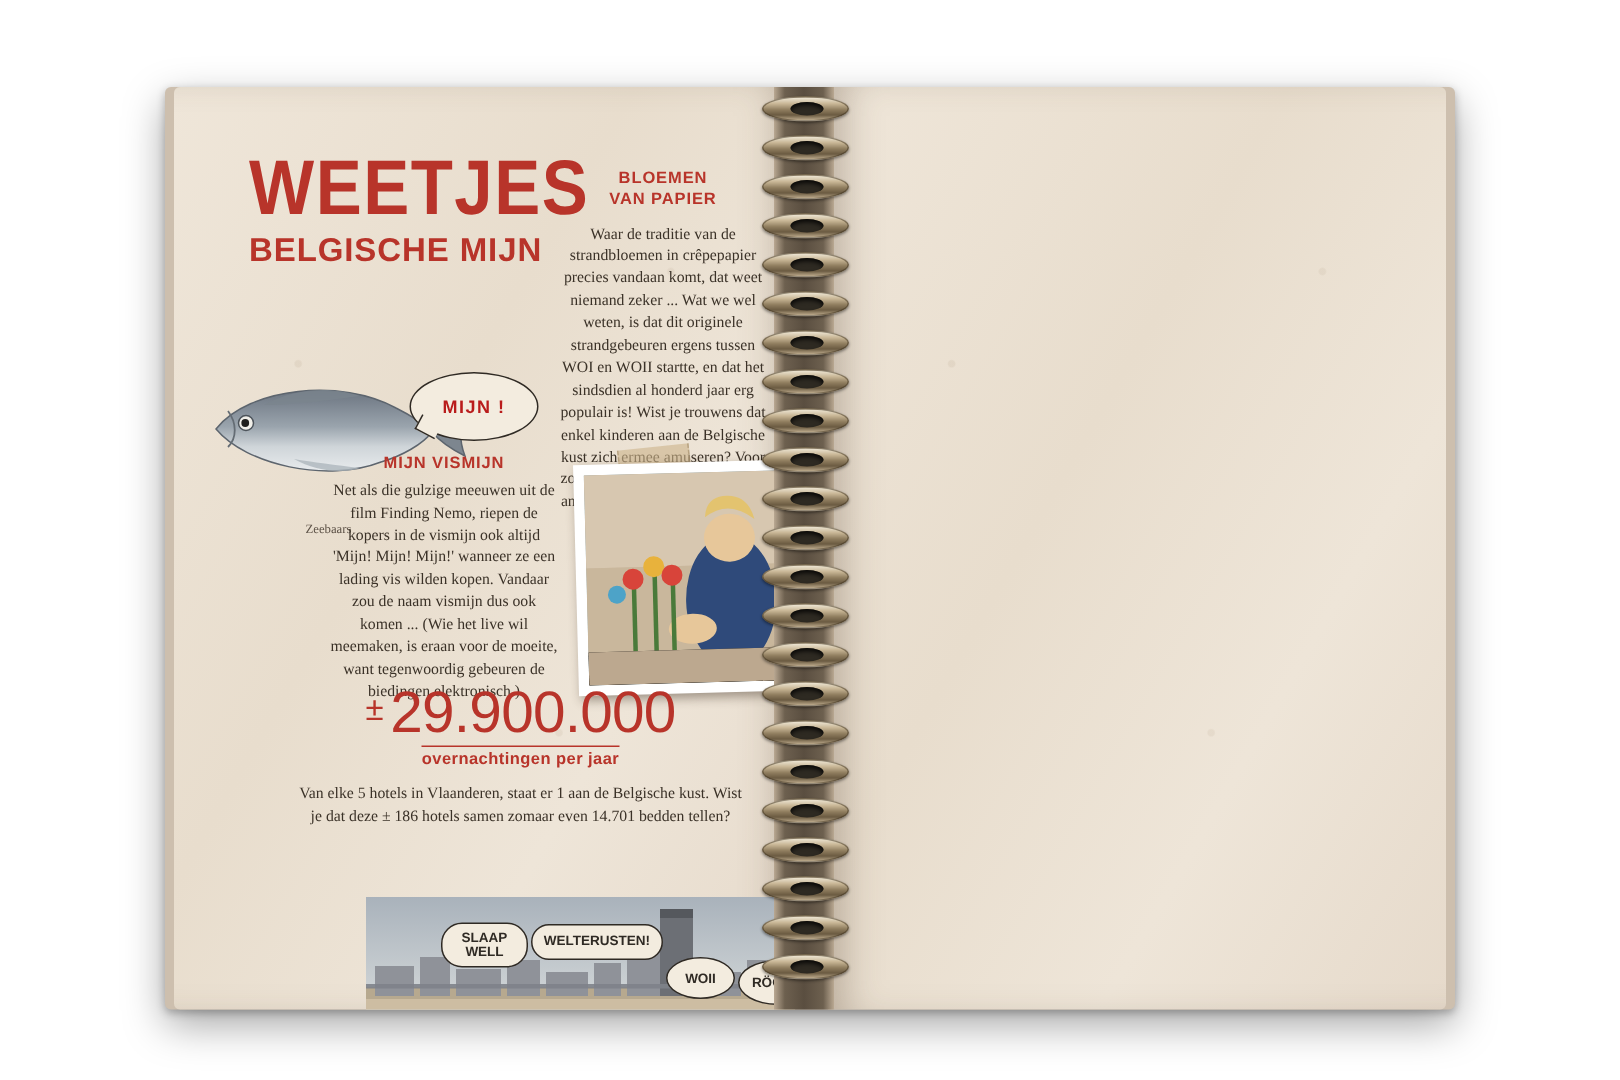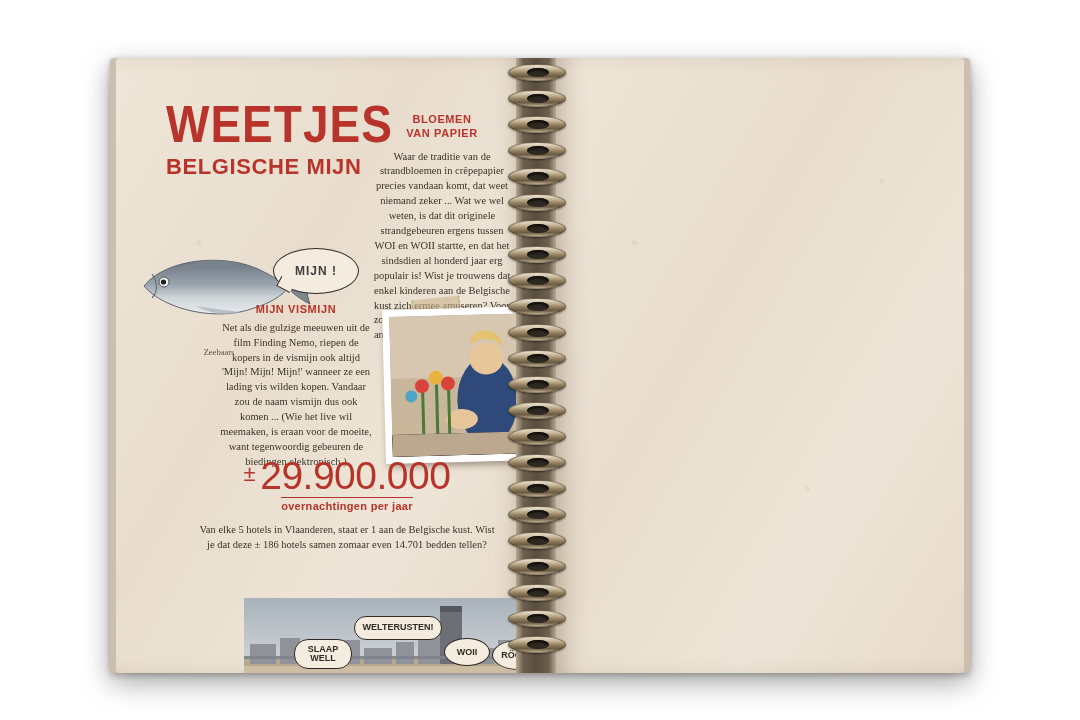--- a/index.html
+++ b/index.html
@@ -86,21 +86,21 @@
     font-size:11px;font-weight:bold;letter-spacing:.3px;margin-top:2px;
     border-top:1px solid #b8342a;display:inline-block;padding-top:2px;
   }
 
   
   .fish-wrap{position:absolute;left:20px;top:180px;width:200px;height:110px;}
   .speech{
     position:absolute;left:137px;top:10px;width:84px;height:44px;
     border:1.6px solid #2f2a24;border-radius:50%;background:#f3ecdf;
     font-family:"Liberation Sans",sans-serif;font-size:12px;font-weight:bold;
-    color:#404040;display:flex;align-items:center;justify-content:center;
+    color:#b91c1c;display:flex;align-items:center;justify-content:center;
     letter-spacing:1px;
   }
   .speech:after{
     content:"";position:absolute;left:4px;top:30px;width:14px;height:10px;
     border-left:1.6px solid #2f2a24;border-bottom:1.6px solid #2f2a24;
     transform:rotate(28deg);background:#f3ecdf;
   }
 
   
   .photo{
@@ -237,21 +237,21 @@
           <rect x="366" y="46" width="22" height="20"></rect>
         </g>
         <rect x="196" y="12" width="22" height="54" fill="#6c6f75"></rect>
         <rect x="196" y="8" width="22" height="6" fill="#55585d"></rect>
         <g fill="#7e828a" opacity=".9">
           <rect x="0" y="58" width="392" height="3"></rect>
         </g>
       </svg>
     </div>
 
-    <div class="bubble" style="left:178px;top:557px;width:56px;height:28px;font-size:9px;margin-top:24px;">SLAAP WELL</div>
+    <div class="bubble" style="left:178px;top:557px;width:56px;height:28px;font-size:9px;">SLAAP WELL</div>
     <div class="bubble" style="left:238px;top:558px;width:86px;height:22px;font-size:9px;">WELTERUSTEN!</div>
     <div class="cloudb" style="left:328px;top:580px;width:44px;height:26px;font-size:9px;">WOII</div>
     <div class="cloudb" style="left:376px;top:582px;width:50px;height:28px;font-size:9px;">RÖÖNK</div>
   </div>
 
   <div class="page right">
 
     
     
 

